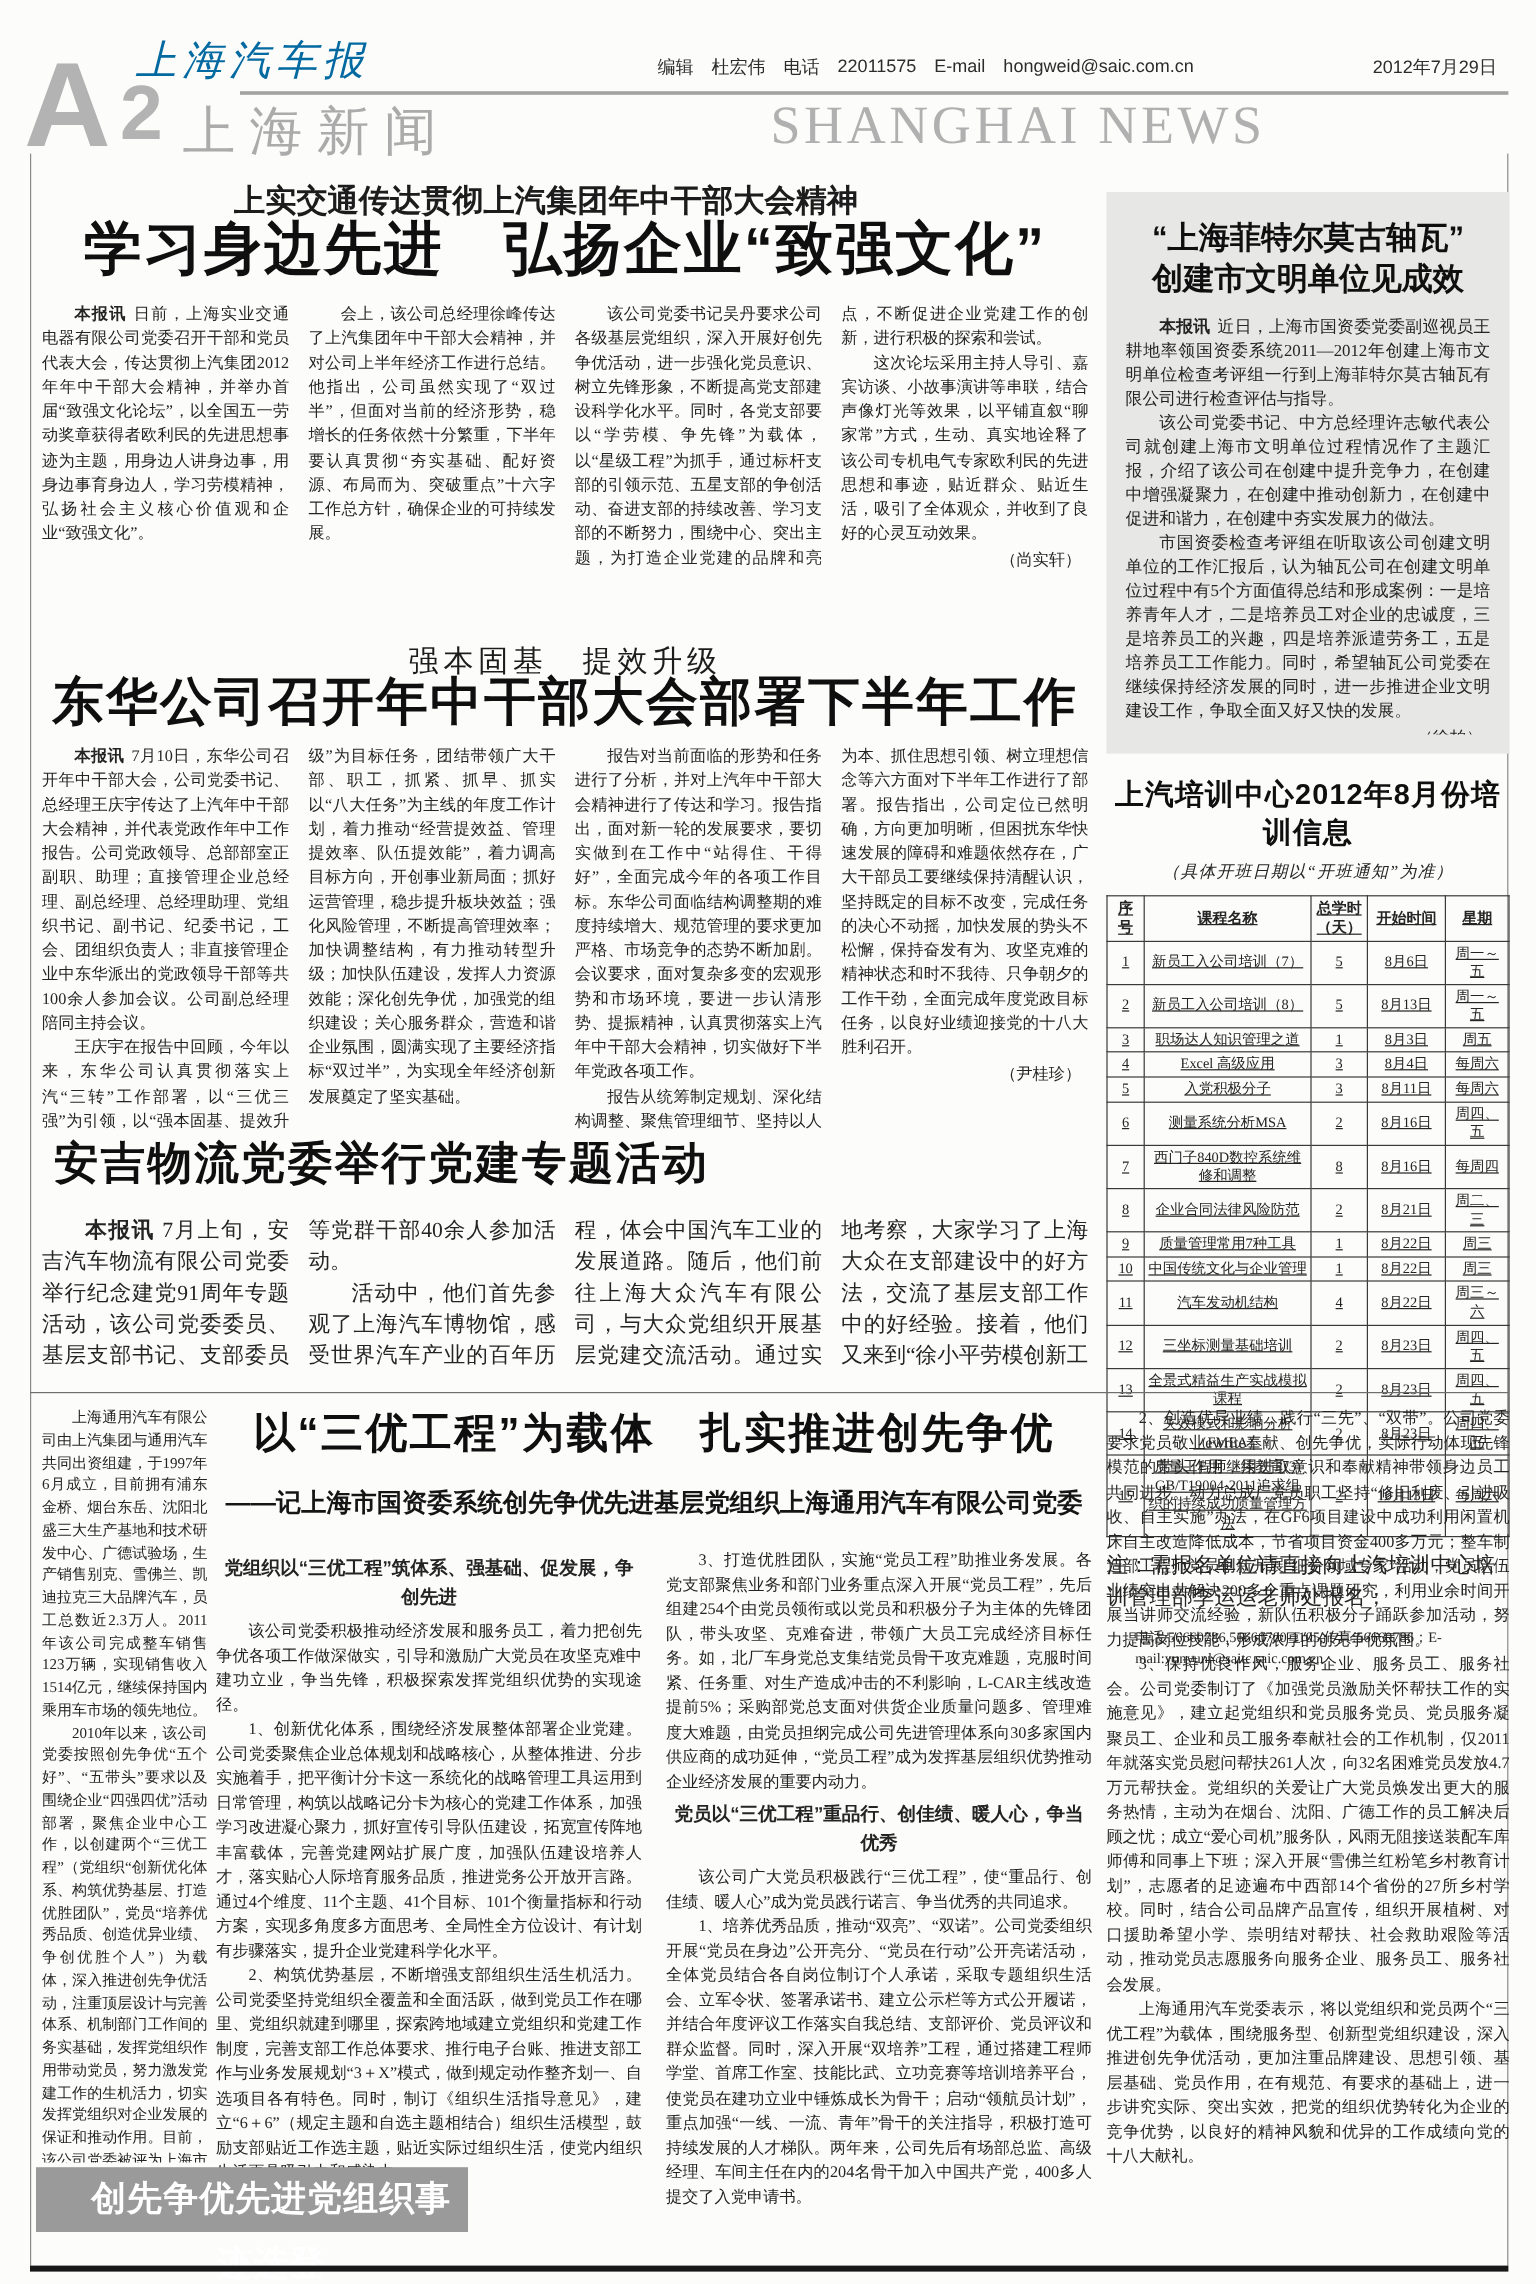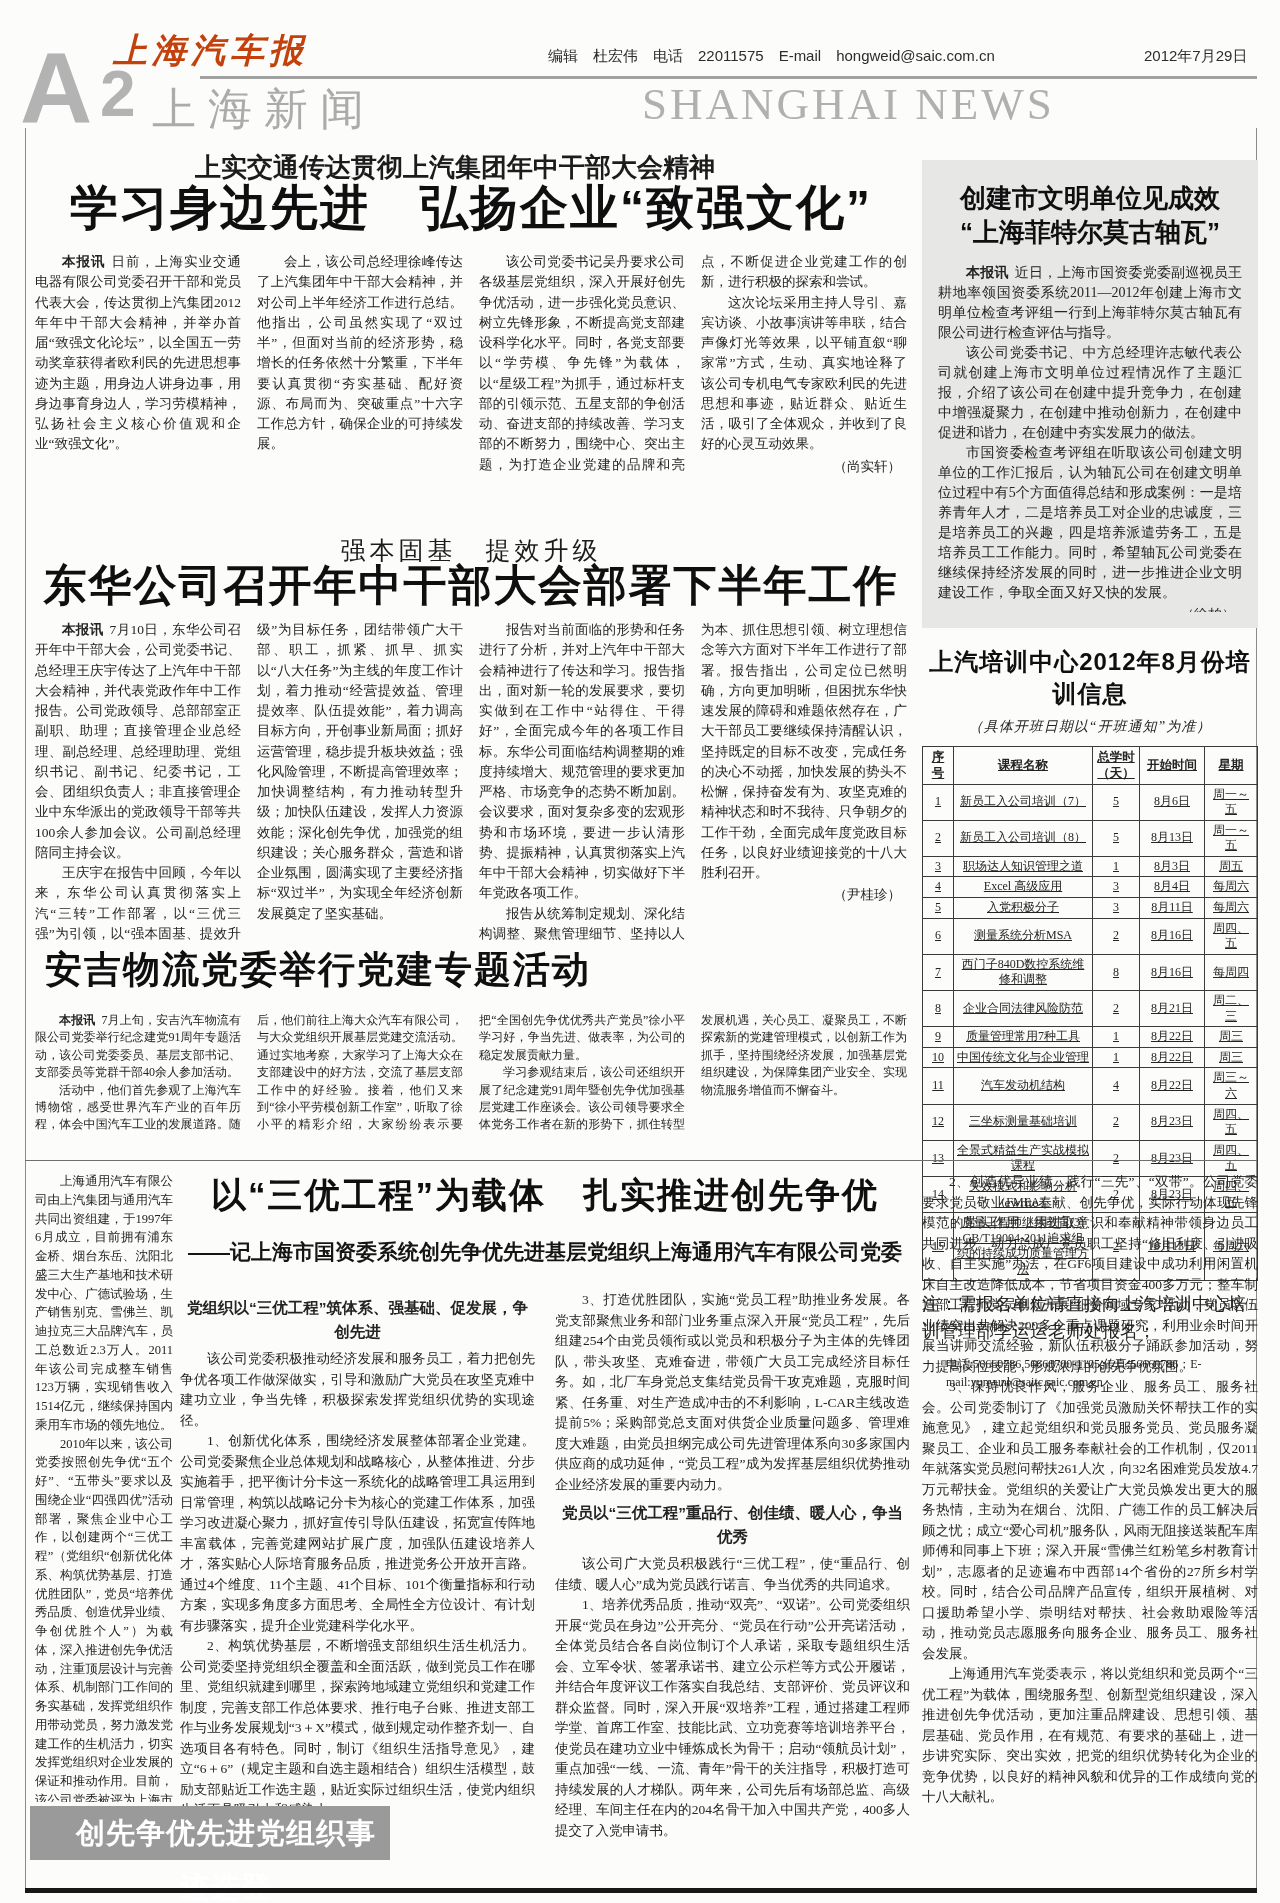--- a/index.html
+++ b/index.html
@@ -8,21 +8,21 @@
   .abs{position:absolute;}
   .sans{font-family:"Liberation Sans","DejaVu Sans",sans-serif;}
   .serif{font-family:"Liberation Serif","DejaVu Serif",serif;}
   .center{text-align:center;}
   .just{text-align:justify;}
   .hidden-overflow{overflow:hidden;}
   .para{margin:0;text-indent:2em;}
   .lead{margin-right:6px;font-family:"Liberation Sans",sans-serif;}
   .byline{margin:2px 6px 0 0;text-align:right;text-indent:0;}
   
-  .masthead{left:113px;top:28px;font-size:34px;font-weight:bold;font-style:italic;letter-spacing:5px;color:#c2410c;}
+  .masthead{left:113px;top:28px;font-size:34px;font-weight:normal;font-style:italic;letter-spacing:5px;color:#0369a1;}
   .edletter{left:20px;top:38px;font-size:100px;font-weight:bold;color:#b3b3b3;line-height:1;}
   .ednum{left:100px;top:62px;font-size:64px;font-weight:bold;color:#b3b3b3;line-height:1;}
   .section-cn{left:152px;top:80px;font-size:44px;color:#ababab;letter-spacing:12px;}
   .section-en{left:642px;top:78px;font-size:45px;color:#b0b0b0;letter-spacing:3px;}
   .edrow{left:548px;top:47px;font-size:15px;color:#2c2c2c;display:flex;gap:15px;}
   .eddate{left:1144px;top:47px;font-size:15px;color:#2c2c2c;}
   .hrule{left:200px;top:76px;width:1057px;height:3px;background:#a2a2a2;}
   .siderule{top:128px;height:1760px;width:1px;background:#8a8a8a;}
   .botrule{left:25px;top:1888px;width:1232px;height:5px;background:#181818;}
   .middiv{left:25px;top:1160px;width:1232px;height:1px;background:#6f6f6f;}
@@ -31,21 +31,21 @@
   .kicker2{font-size:25px;color:#1c1c1c;letter-spacing:4px;}
   .headline{font-weight:900;color:#0f0f0f;letter-spacing:2px;line-height:1.1;}
   .h1a{left:35px;top:150px;width:840px;}
   .h1b{left:35px;top:182px;width:872px;font-size:48px;}
   .h2a{left:35px;top:534px;width:872px;}
   .h2b{left:35px;top:562px;width:872px;font-size:43px;}
   .h3b{left:35px;top:950px;width:566px;font-size:37px;}
   .body4{column-count:4;column-gap:16px;font-size:13.5px;line-height:1.5;}
   .bodyA{left:35px;top:252px;width:872px;height:270px;}
   .bodyB{left:35px;top:620px;width:872px;height:328px;}
-  .bodyC{left:35px;top:1012px;width:872px;height:148px;font-size:12px;line-height:1.45;}
+  .bodyC{left:35px;top:1012px;width:872px;height:148px;font-size:18px;line-height:1.45;}
   
   .civbox{left:922px;top:160px;width:336px;height:468px;background:#e7e7e5;box-sizing:border-box;padding:22px 16px 10px;}
   .civhead{font-size:26px;font-weight:900;color:#0f0f0f;line-height:1.3;}
   .civbody{margin-top:12px;font-size:14px;line-height:1.43;}
   
   .training{left:922px;top:646px;width:336px;}
   .trtitle{font-size:24px;font-weight:900;color:#0f0f0f;letter-spacing:1px;}
   .trsub{font-size:14px;font-style:italic;margin-top:8px;letter-spacing:1px;}
   table.tr{width:100%;border-collapse:collapse;margin-top:10px;font-size:12px;text-decoration:underline;}
   table.tr th,table.tr td{border:1px solid #3a3a3a;padding:2px 3px;text-align:center;line-height:1.3;}
@@ -94,22 +94,22 @@
   <div>
 
   <p class="para">会上，该公司总经理徐峰传达了上汽集团年中干部大会精神，并对公司上半年经济工作进行总结。他指出，公司虽然实现了“双过半”，但面对当前的经济形势，稳增长的任务依然十分繁重，下半年要认真贯彻“夯实基础、配好资源、布局而为、突破重点”十六字工作总方针，确保企业的可持续发展。</p>
       <p class="para">该公司党委书记吴丹要求公司各级基层党组织，深入开展好创先争优活动，进一步强化党员意识、树立先锋形象，不断提高党支部建设科学化水平。同时，各党支部要以“学劳模、争先锋”为载体，以“星级工程”为抓手，通过标杆支部的引领示范、五星支部的争创活动、奋进支部的持续改善、学习支部的不断努力，围绕中心、突出主题，为打造企业党建的品牌和亮点，不断促进企业党建工作的创新，进行积极的探索和尝试。</p>
       <p class="para">这次论坛采用主持人导引、嘉宾访谈、小故事演讲等串联，结合声像灯光等效果，以平铺直叙“聊家常”方式，生动、真实地诠释了该公司专机电气专家欧利民的先进思想和事迹，贴近群众、贴近生活，吸引了全体观众，并收到了良好的心灵互动效果。</p>
     </div>
   <p class="byline">（尚实轩）</p>
 </div>
 
 <div class="abs civbox">
+  <div class="civhead sans center">“上海菲特尔莫古轴瓦”</div>
   <div class="civhead sans center">创建市文明单位见成效</div>
-  <div class="civhead sans center">“上海菲特尔莫古轴瓦”</div>
   <div class="civbody just hidden-overflow" style="height:350px;">
     <p class="para"><b class="lead">本报讯</b><span>近日，上海市国资委党委副巡视员王耕地率领国资委系统2011—2012年创建上海市文明单位检查考评组一行到上海菲特尔莫古轴瓦有限公司进行检查评估与指导。</span></p>
     <div>
 
     <p class="para">该公司党委书记、中方总经理许志敏代表公司就创建上海市文明单位过程情况作了主题汇报，介绍了该公司在创建中提升竞争力，在创建中增强凝聚力，在创建中推动创新力，在创建中促进和谐力，在创建中夯实发展力的做法。</p>
         <p class="para">市国资委检查考评组在听取该公司创建文明单位的工作汇报后，认为轴瓦公司在创建文明单位过程中有5个方面值得总结和形成案例：一是培养青年人才，二是培养员工对企业的忠诚度，三是培养员工的兴趣，四是培养派遣劳务工，五是培养员工工作能力。同时，希望轴瓦公司党委在继续保持经济发展的同时，进一步推进企业文明建设工作，争取全面又好又快的发展。</p>
       </div>
     <p class="byline">（徐柏）</p>
   </div>
 </div>

